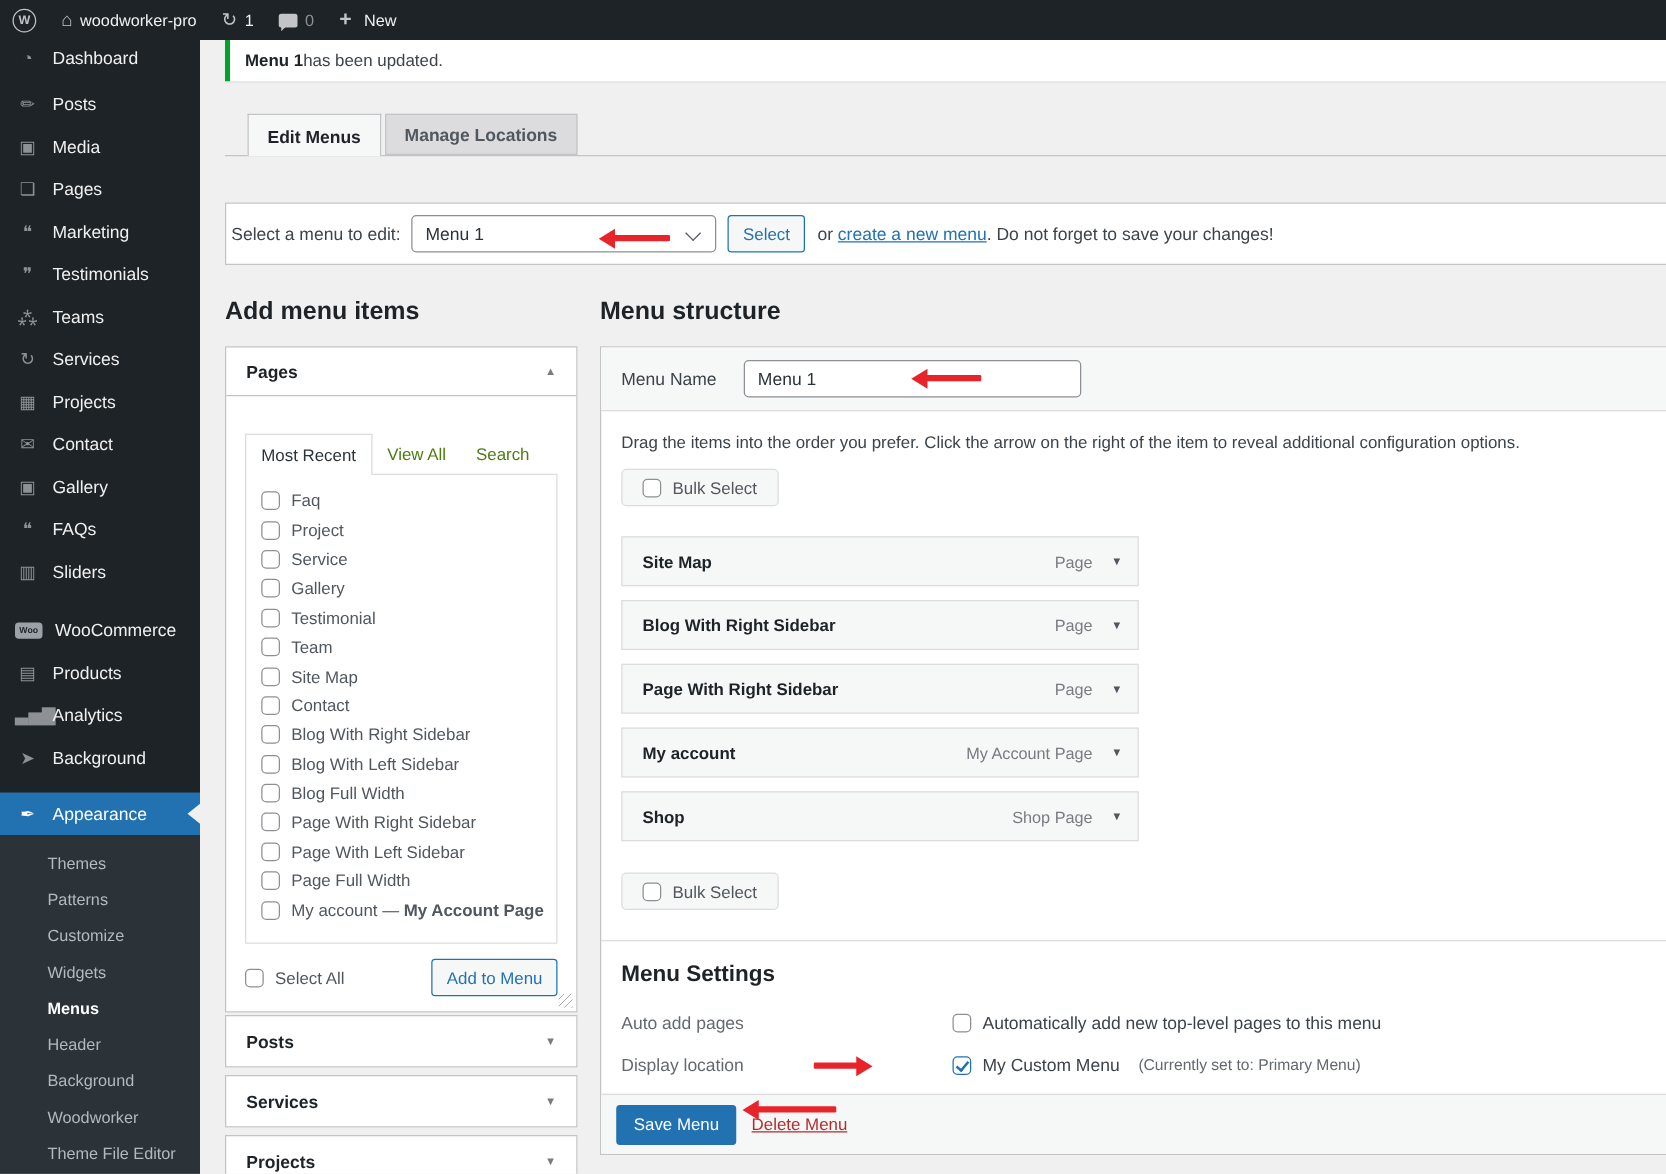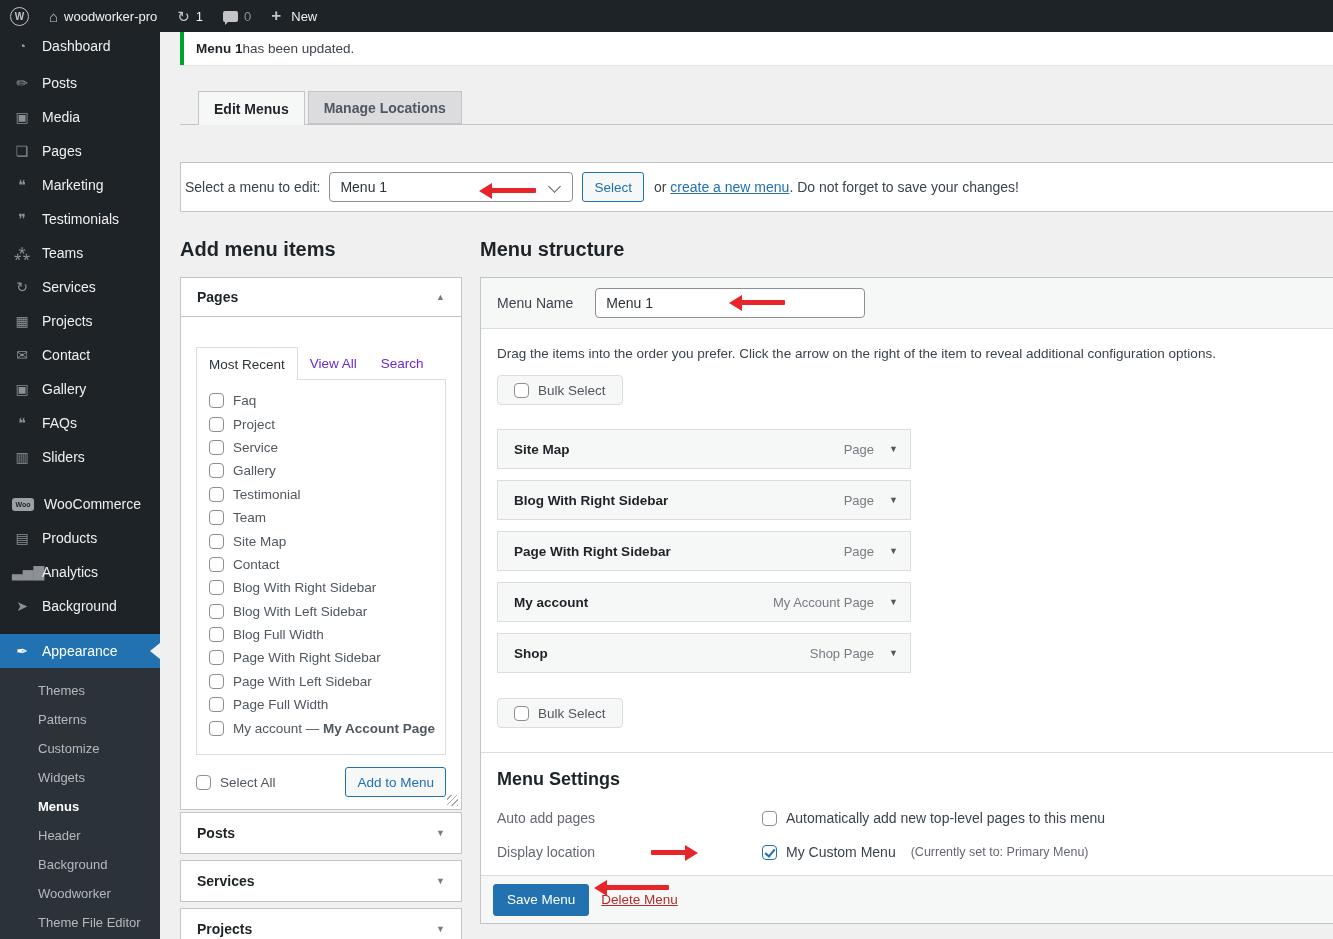--- a/index.html
+++ b/index.html
@@ -79,21 +79,21 @@
   #pages-panel{position:absolute;left:180px;top:277px;width:282px;height:533px;box-sizing:border-box;
                background:#fff;border:1px solid #c3c4c7;}
   .panel-head{height:38px;border-bottom:1px solid #c3c4c7;display:flex;align-items:center;
               justify-content:space-between;padding:0 16px;font-size:14px;font-weight:700;color:#1d2327;cursor:pointer;}
   .car{color:#787c82;font-size:9px;line-height:1;}
   .panel-body{padding:0 15px;position:relative;}
   #ptabs{margin-top:29px;display:flex;align-items:flex-end;height:33px;}
   .itab-active{box-sizing:border-box;height:33px;margin-bottom:-1px;position:relative;z-index:2;background:#fff;
                border:1px solid #dcdcde;border-bottom:none;display:flex;align-items:center;padding:0 12px;
                font-size:13.5px;color:#2c3338;cursor:pointer;}
-  .itab-link{font-size:13.5px;color:#6d28d9;padding:0 12px;margin-bottom:8px;text-decoration:none;cursor:pointer;}
+  .itab-link{font-size:13.5px;color:#4d7c0f;padding:0 12px;margin-bottom:8px;text-decoration:none;cursor:pointer;}
   #pglist{box-sizing:border-box;border:1px solid #dcdcde;height:376px;padding:9px 0 0 12px;
           position:relative;z-index:1;overflow:hidden;background:#fff;}
   .pg-item{display:flex;align-items:center;gap:9px;height:23.4px;font-size:13.5px;color:#50575e;cursor:pointer;}
   .cb{box-sizing:border-box;width:15px;height:15px;border:1px solid #8c8f94;border-radius:4px;background:#fff;flex:none;}
   .cb.checked{border-color:#2271b1;position:relative;}
   .cb.checked::after{content:"";position:absolute;left:4px;top:1px;width:4px;height:8px;
                      border-right:2px solid #2271b1;border-bottom:2px solid #2271b1;transform:rotate(40deg);}
   #pg-foot{margin-top:12px;display:flex;align-items:center;justify-content:space-between;height:30px;}
   #pg-foot .sel-all{display:flex;align-items:center;gap:9px;font-size:13.5px;color:#50575e;cursor:pointer;}
   #resize{position:absolute;right:3px;bottom:3px;width:11px;height:11px;

